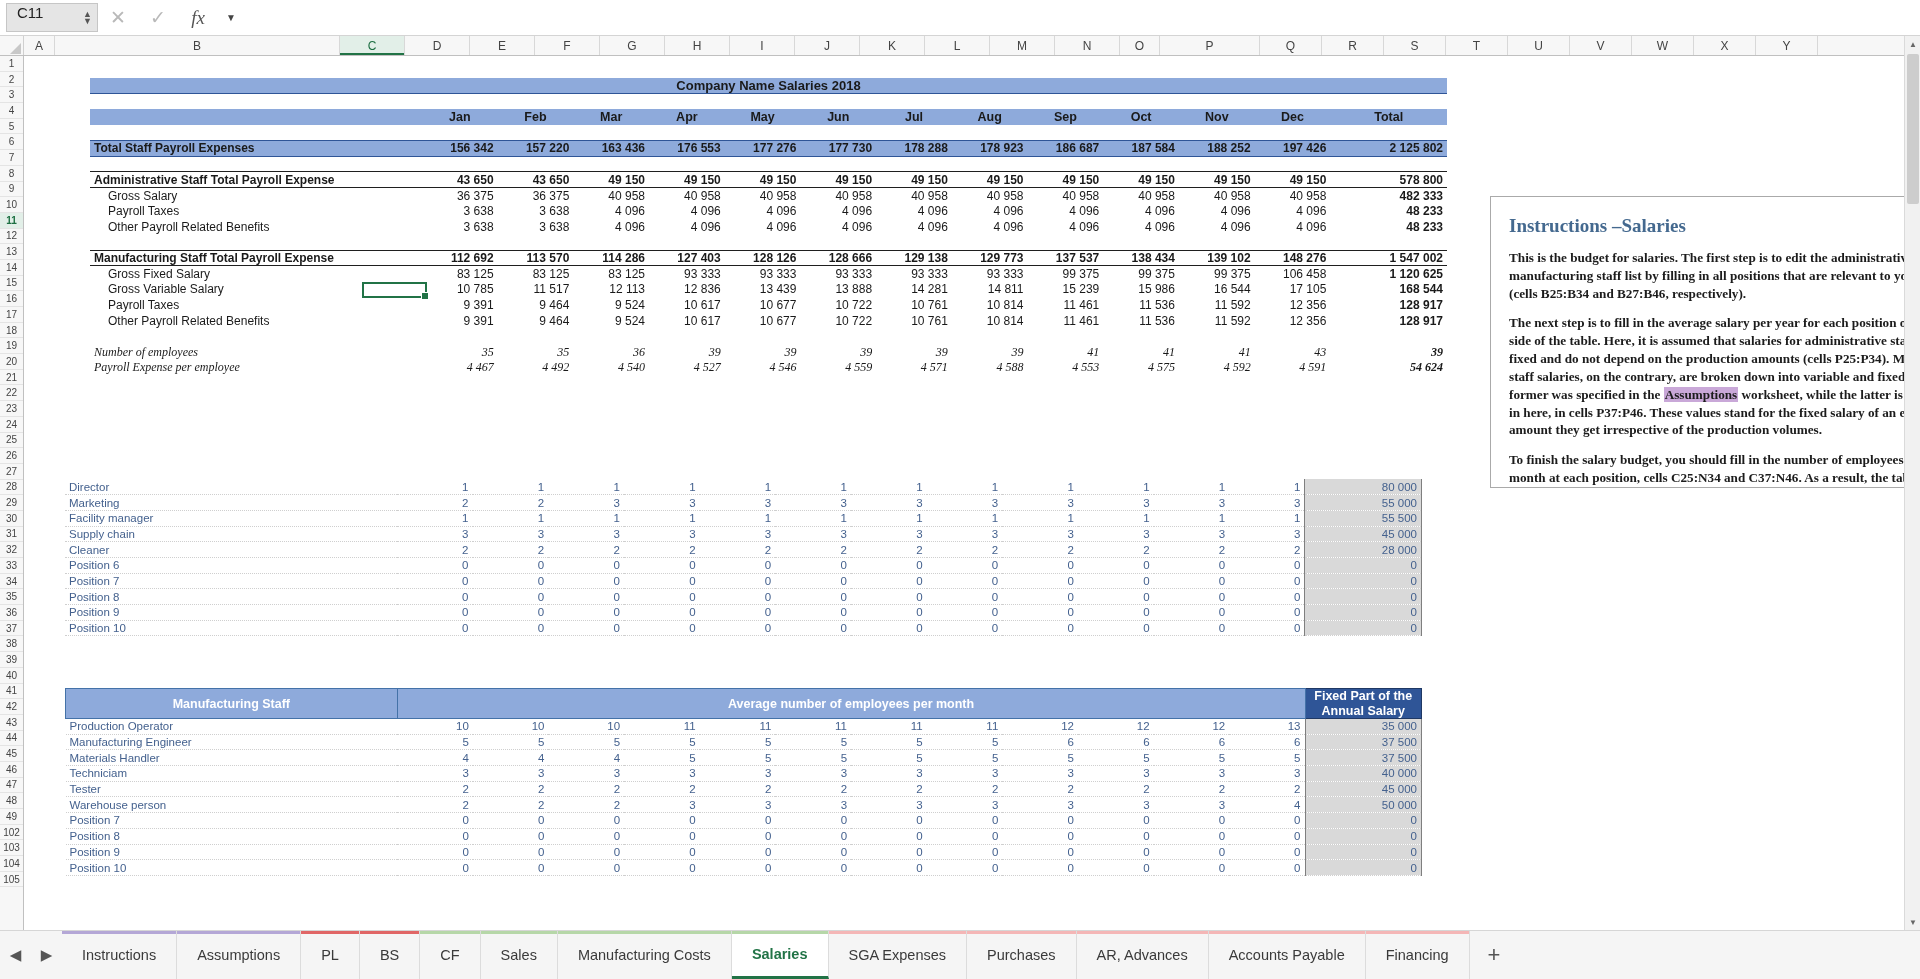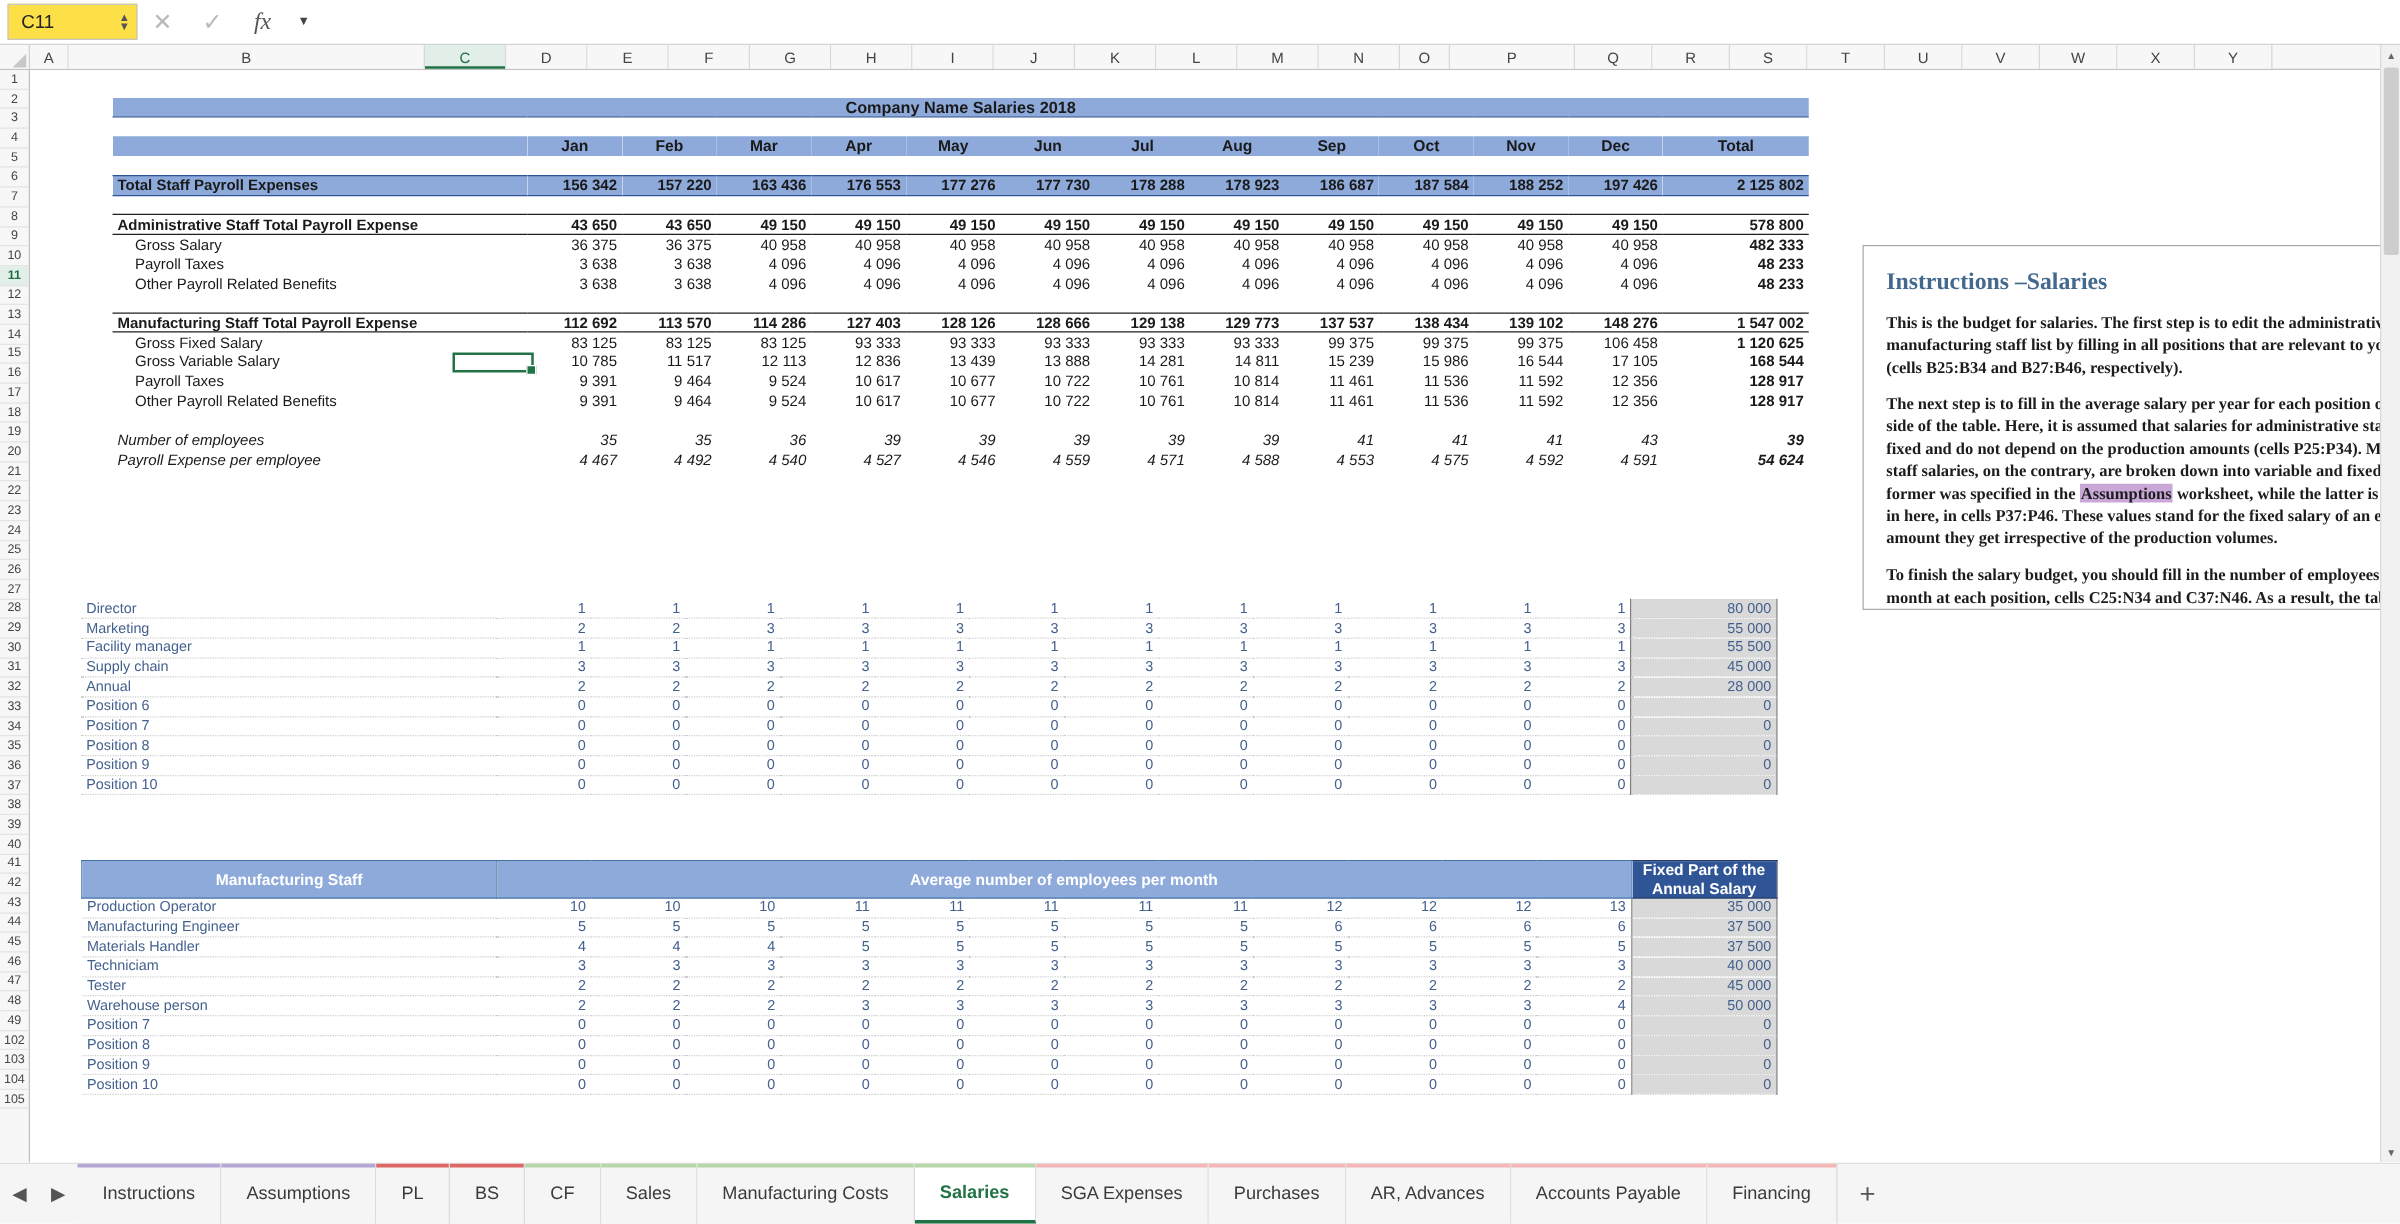--- a/index.html
+++ b/index.html
@@ -13,25 +13,24 @@
 
   
   #formula-bar {
     height: 36px;
     display: flex;
     align-items: stretch;
     background: #ffffff;
     border-bottom: 1px solid #d4d4d4;
   }
   #name-box {
-    width: 104px;
+    width: 92px;
     display: flex;
-    align-items: center;
     border: 1px solid #c6c6c6;
-    background: #fde047;
+    background: #e5e5e5;
     margin: 3px 0 3px 6px;
     padding-left: 10px;
     font-size: 15px;
     color: #222;
     position: relative;
   }
   #name-box .spin {
     position: absolute; right: 5px; top: 50%;
     transform: translateY(-50%);
     display: flex; flex-direction: column;
@@ -101,21 +100,21 @@
     font-size: 12.5px;
   }
   .month-band td.lbl { text-align: left; }
   .total-band td {
     background: #8eaadb; color:#ffffff; font-weight: bold;
     border-top: 1px solid #2f5597; border-bottom: 1px solid #2f5597;
   }
   .grp td { font-weight: bold; border-top: 1px solid #1f1f1f; border-bottom: 1px solid #1f1f1f; }
   .sub td { }
   .indent { padding-left: 18px !important; }
-  .ital td { font-style: italic; }
+  .ital td { font-style: italic; font-family: Liberation Serif, serif; }
   .bold { font-weight: bold; }
   .blankrow td { height: 15.7px; }
 
   
   .staff-table { position: absolute; border-collapse: collapse; table-layout: fixed; }
   .staff-table td { height: 15.7px; font-size: 11.5px; padding: 0 4px; white-space: nowrap; overflow: hidden; }
   .staff-head td {
     background: #8eaadb; color: #fff; font-weight: bold; text-align: center;
     font-size: 12.5px; border: 1px solid #4472a8;
   }
@@ -613,21 +612,21 @@
               <td class="v">3</td>
               <td class="v">3</td>
               <td class="v">3</td>
               <td class="v">3</td>
               <td class="v">3</td>
               <td class="v">3</td>
               <td class="v">3</td>
               <td class="sal">45 000</td>
             </tr>
             <tr class="staff-body">
-              <td class="nm">Annual</td>
+              <td class="nm">Cleaner</td>
               <td class="v">2</td>
               <td class="v">2</td>
               <td class="v">2</td>
               <td class="v">2</td>
               <td class="v">2</td>
               <td class="v">2</td>
               <td class="v">2</td>
               <td class="v">2</td>
               <td class="v">2</td>
               <td class="v">2</td>

